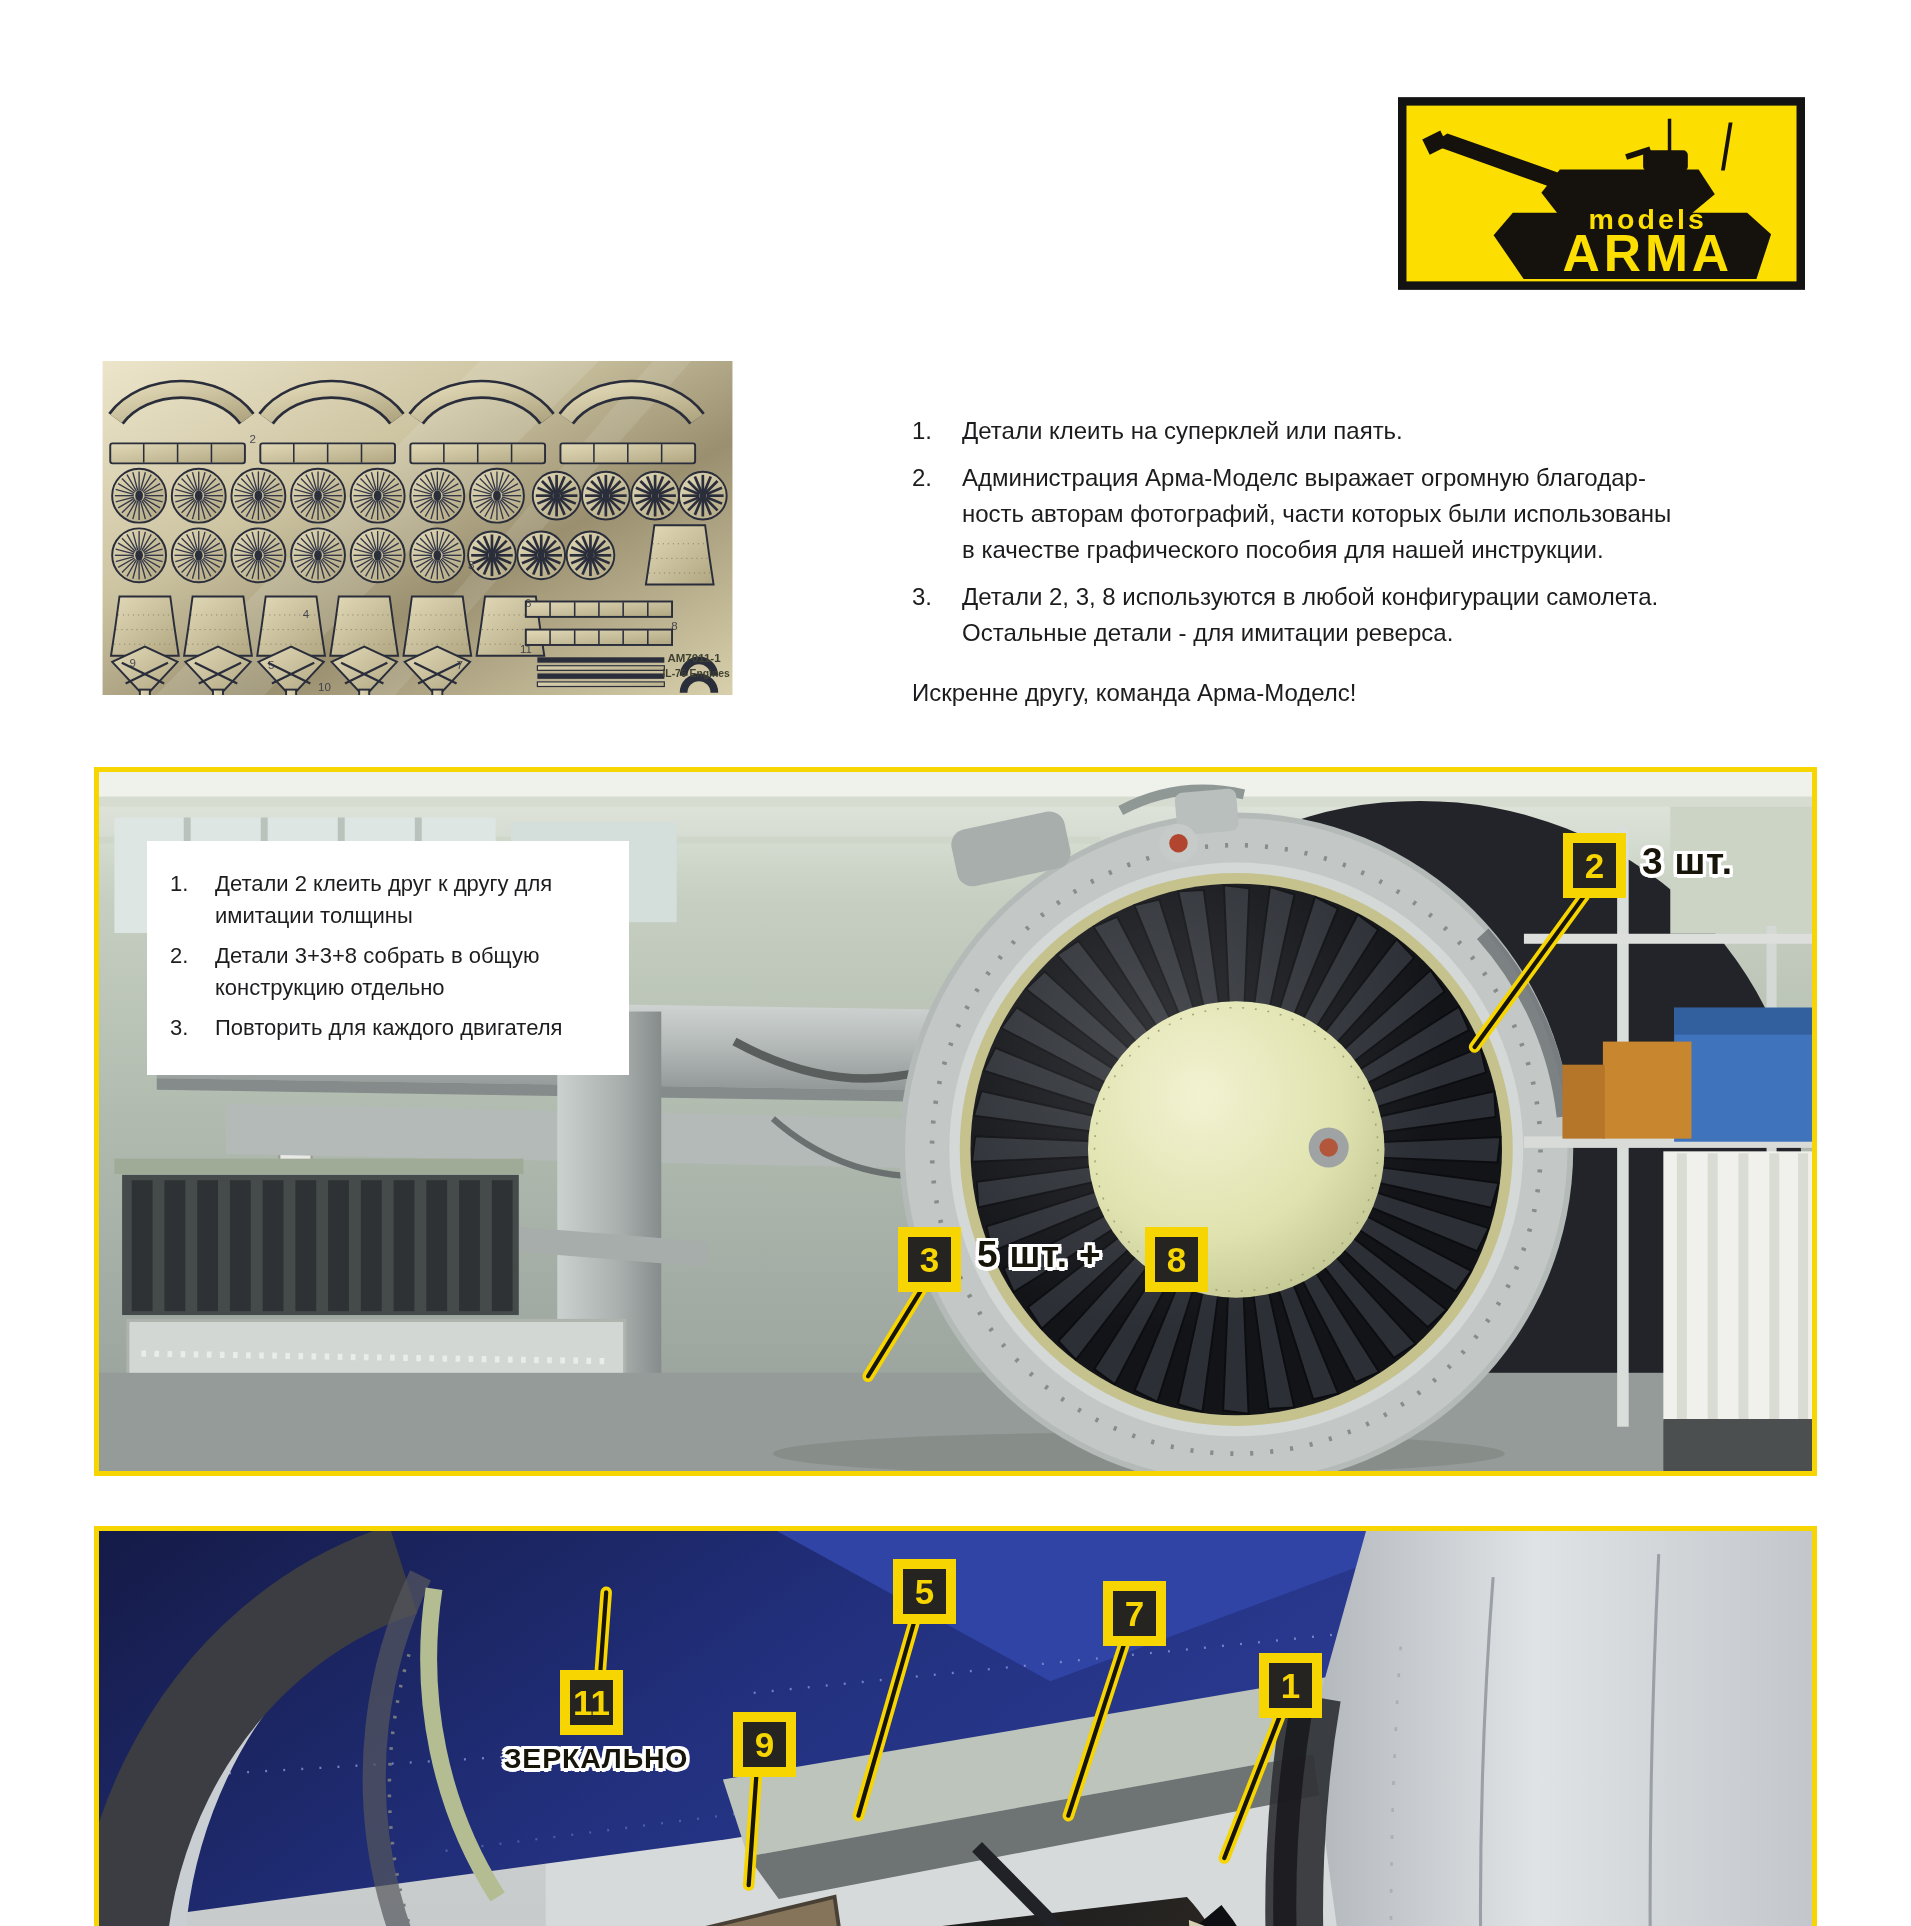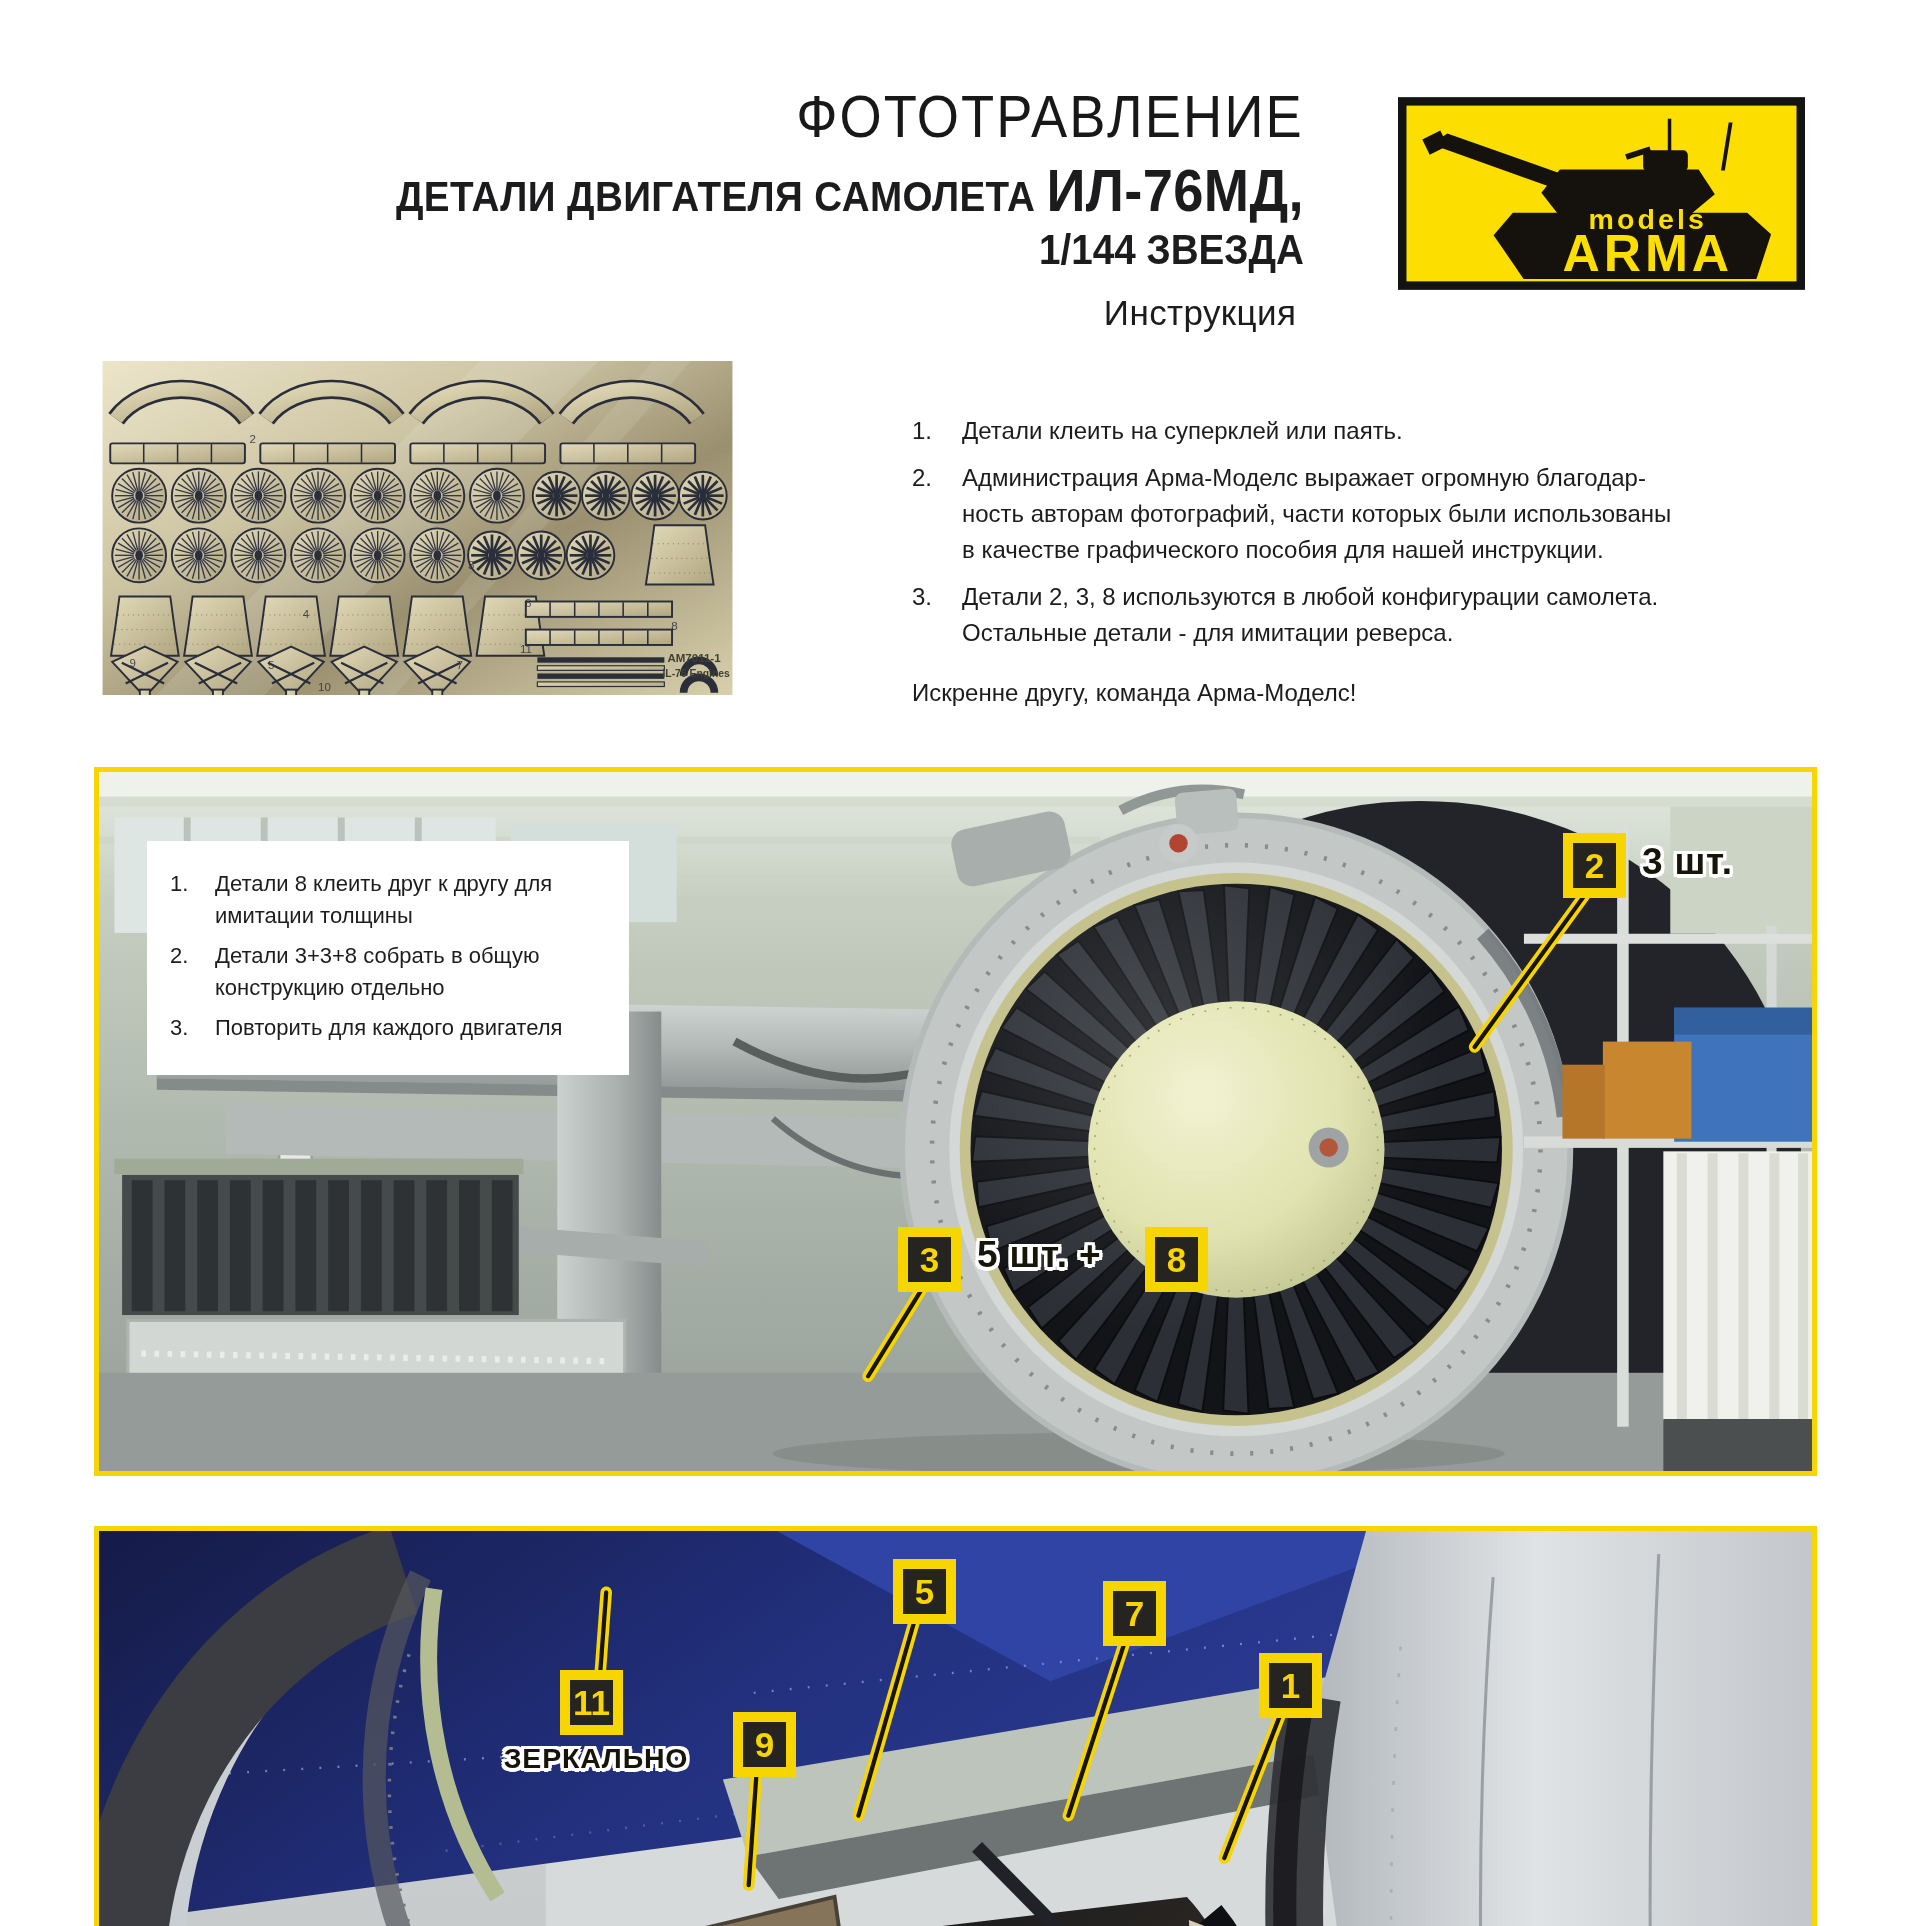--- a/index.html
+++ b/index.html
@@ -45,28 +45,20 @@
   .mirror{position:absolute;font-size:28.5px;font-weight:700;color:#17140a;letter-spacing:0.8px;text-align:center;}
   
   #logo{position:absolute;left:1398px;top:97px;width:407px;height:193px;}
   #fret{position:absolute;left:102px;top:361px;width:631px;height:334px;}
 </style>
 </head>
 <body>
 
 <div id="page">
 
-  <div id="hdr">
-    <div class="title"><span class="t-sq">ФОТОТРАВЛЕНИЕ</span></div>
-    <div class="sub">
-      <span class="t-sq"><span class="pre">ДЕТАЛИ ДВИГАТЕЛЯ САМОЛЕТА </span><span class="model">ИЛ-76МД,</span></span>
-    </div>
-    <div class="sub2"><span class="t-sq">1/144 ЗВЕЗДА</span></div>
-    <div class="doc">Инструкция</div>
-  </div>
 
   <svg id="logo" viewBox="0 0 1056 500">
     <rect x="0" y="0" width="1056" height="500" fill="#131313"></rect>
     <rect x="22" y="22" width="1012" height="456" fill="#fcdf00"></rect>
     <g fill="#15120d">
       <polygon points="86,122 128,94 540,240 516,276"></polygon>
       <rect x="70" y="96" width="52" height="44" transform="rotate(-26 96 118)"></rect>
       <polygon points="420,188 780,188 822,252 762,302 414,302 372,248"></polygon>
       <rect x="636" y="138" width="116" height="54" rx="12"></rect>
       <rect x="700" y="56" width="9" height="88"></rect>
@@ -442,21 +434,21 @@
         <line x1="3857" y1="321" x2="3572" y2="714" stroke="#17140a" stroke-width="11"></line>
         <line x1="2137" y1="1342" x2="1997" y2="1569" stroke="#f6d500" stroke-width="30"></line>
         <line x1="2137" y1="1342" x2="1997" y2="1569" stroke="#17140a" stroke-width="11"></line>
       </g>
     </svg>
 
     <div id="wbox1" class="wbox">
       <div class="olist">
         <div class="li">
             <div class="num"></div>
-            <div class="txt">Детали 8 клеить друг к другу для
+            <div class="txt">Детали 2 клеить друг к другу для
 имитации толщины</div>
           </div>
         <div class="li">
             <div class="num"></div>
             <div class="txt">Детали 3+3+8 собрать в общую
 конструкцию отдельно</div>
           </div>
         <div class="li">
             <div class="num"></div>
             <div class="txt">Повторить для каждого двигателя</div>

